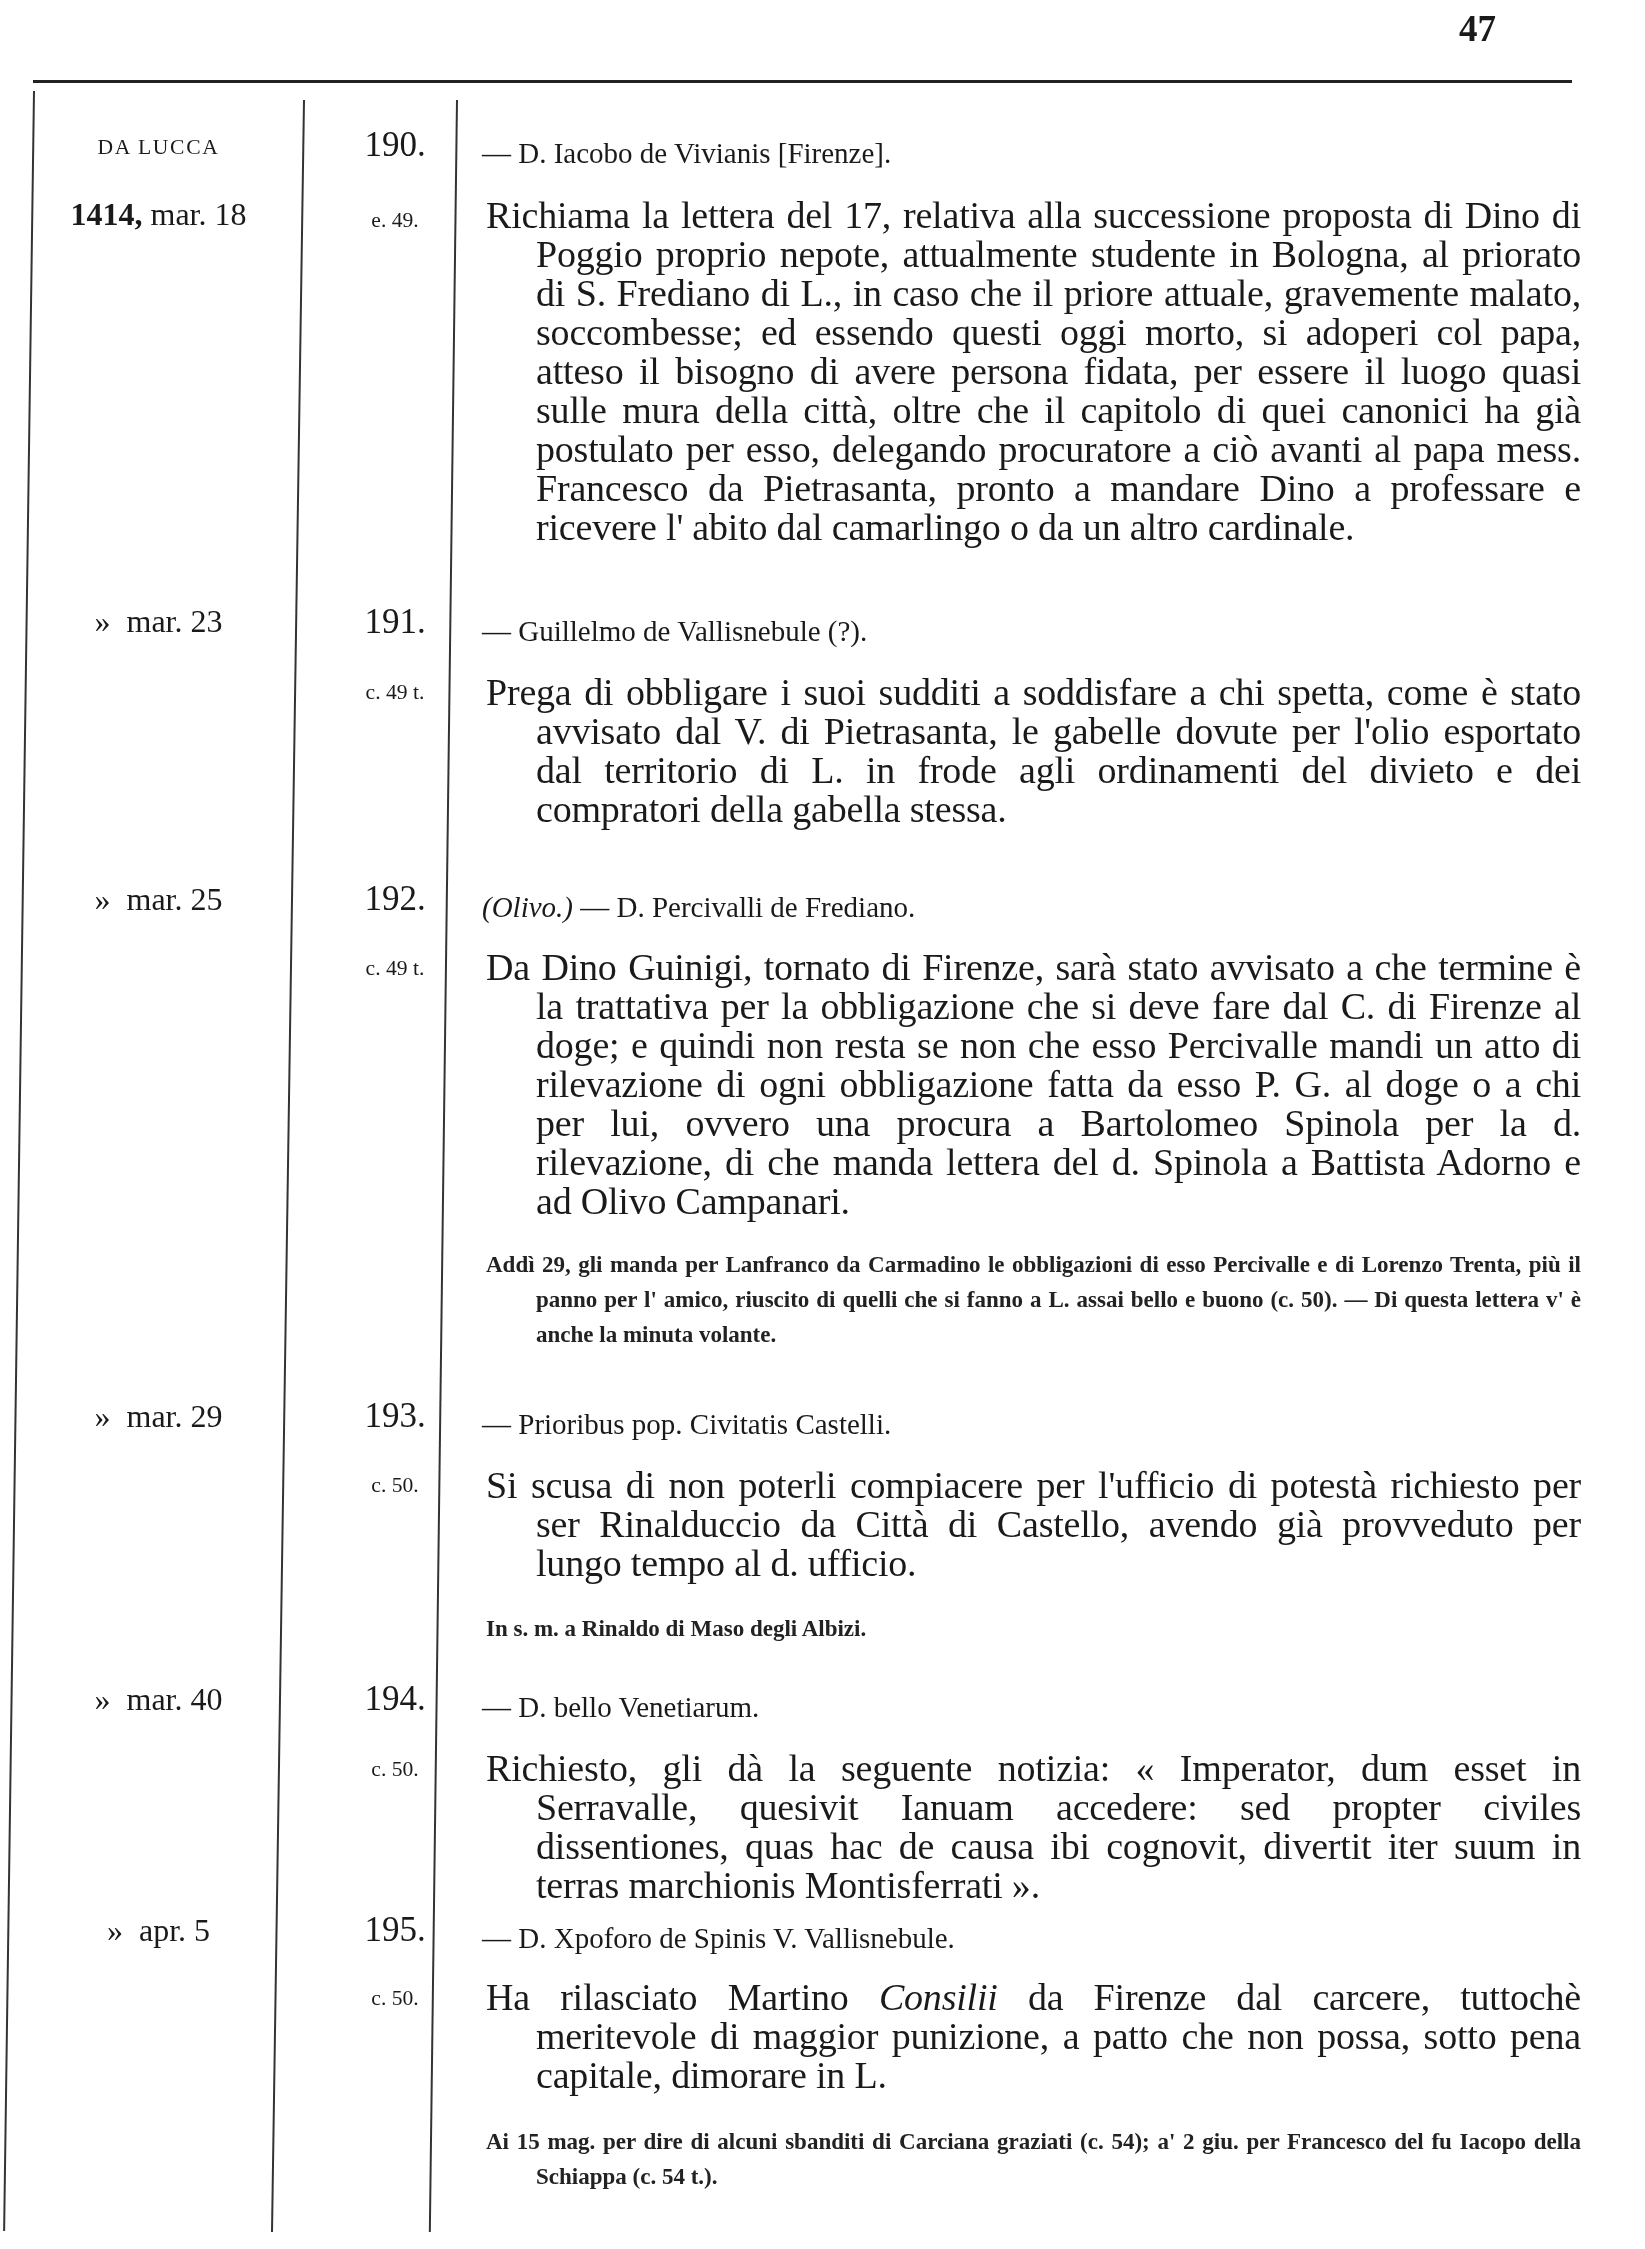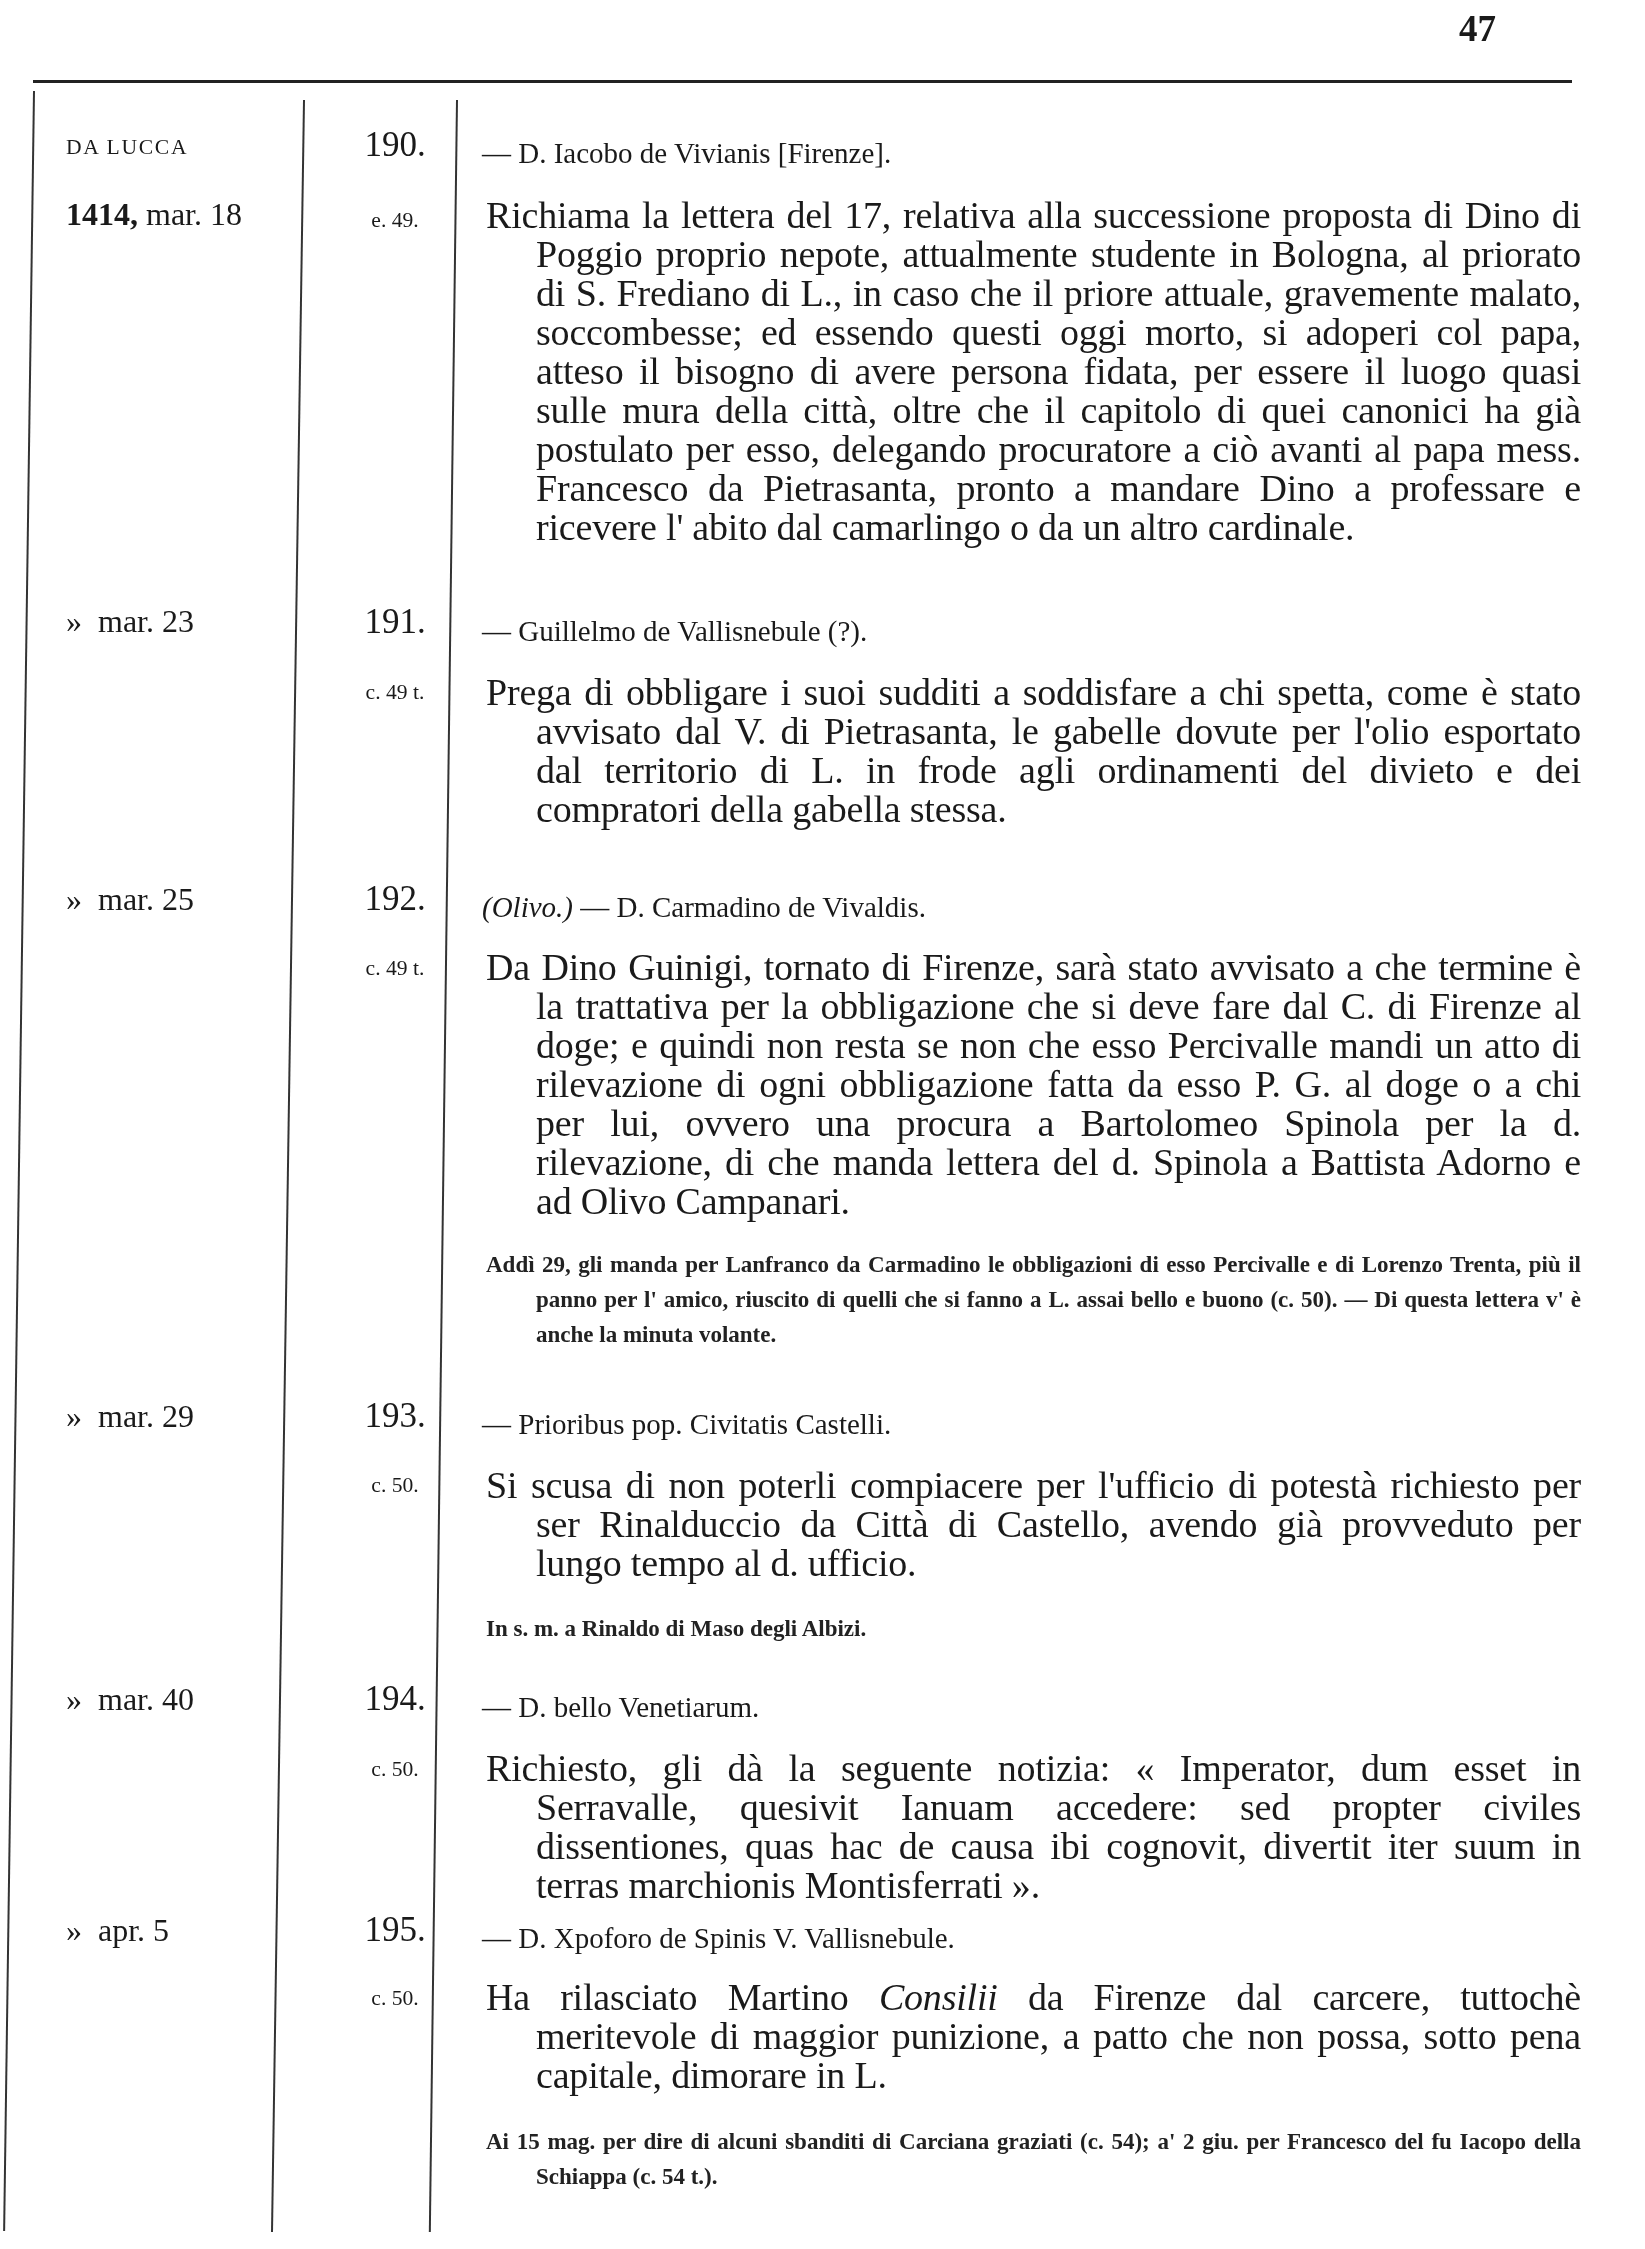--- a/index.html
+++ b/index.html
@@ -13,21 +13,21 @@
   .top-rule {
     position: absolute; left: 33px; top: 80px; width: 1539px; height: 3.3px; background: #222;
   }
   .vline { position: absolute; width: 1.7px; background: #333; }
   .vline.l1 { left: 33px; top: 91px; height: 2140px; transform: skewX(-0.8deg); transform-origin: top left; }
   .vline.l2 { left: 303px; top: 100px; height: 2132px; transform: skewX(-0.86deg); transform-origin: top left; }
   .vline.l3 { left: 456px; top: 100px; height: 2132px; transform: skewX(-0.73deg); transform-origin: top left; }
 
   .entry { position: absolute; left: 0; width: 1646px; }
   .date {
-    position: absolute; left: 66px; width: 249px; text-align: left; font-size: 32px;
+    position: absolute; left: 34px; width: 249px; text-align: center; font-size: 32px;
   }
   .date .year { font-weight: bold; }
   .date .small-caps { font-size: 21.6px; letter-spacing: 1.7px; text-transform: uppercase; }
   .num {
     position: absolute; left: 316px; width: 158px; text-align: center; font-size: 35px;
   }
   .carta {
     position: absolute; left: 316px; width: 158px; text-align: center; font-size: 21.6px;
   }
   .heading {
@@ -85,21 +85,21 @@
 </div>
 
 <div class="entry" style="top:0">
   <div class="date" style="top:881px">
     <span>»</span>&nbsp;
     <span>mar. 25</span>
   </div>
   <div class="num" style="top:879px">192.</div>
   <div class="carta" style="top:956px">c. 49 t.</div>
   <div class="heading" style="top:879px">
-    <i>(Olivo.)</i><span> — D. Carmadino de Vivaldis.</span>
+    <i>(Olivo.)</i><span> — D. Percivalli de Frediano.</span>
   </div>
   <div class="body-text" style="top:948px">Da Dino Guinigi, tornato di Firenze, sarà stato avvisato a che termine è la trattativa per la obbligazione che si deve fare dal C. di Firenze al doge; e quindi non resta se non che esso Percivalle mandi un atto di rilevazione di ogni obbligazione fatta da esso P. G. al doge o a chi per lui, ovvero una procura a Bartolomeo Spinola per la d. rilevazione, di che manda lettera del d. Spinola a Battista Adorno e ad Olivo Campanari.</div>
   <div class="note-text" style="top:1247px">Addì 29, gli manda per Lanfranco da Carmadino le obbligazioni di esso Percivalle e di Lorenzo Trenta, più il panno per l' amico, riuscito di quelli che si fanno a L. assai bello e buono (c. 50). — Di questa lettera v' è anche la minuta volante.</div>
 </div>
 
 <div class="entry" style="top:0">
   <div class="date" style="top:1398px">
     <span>»</span>&nbsp;
     <span>mar. 29</span>
   </div>

